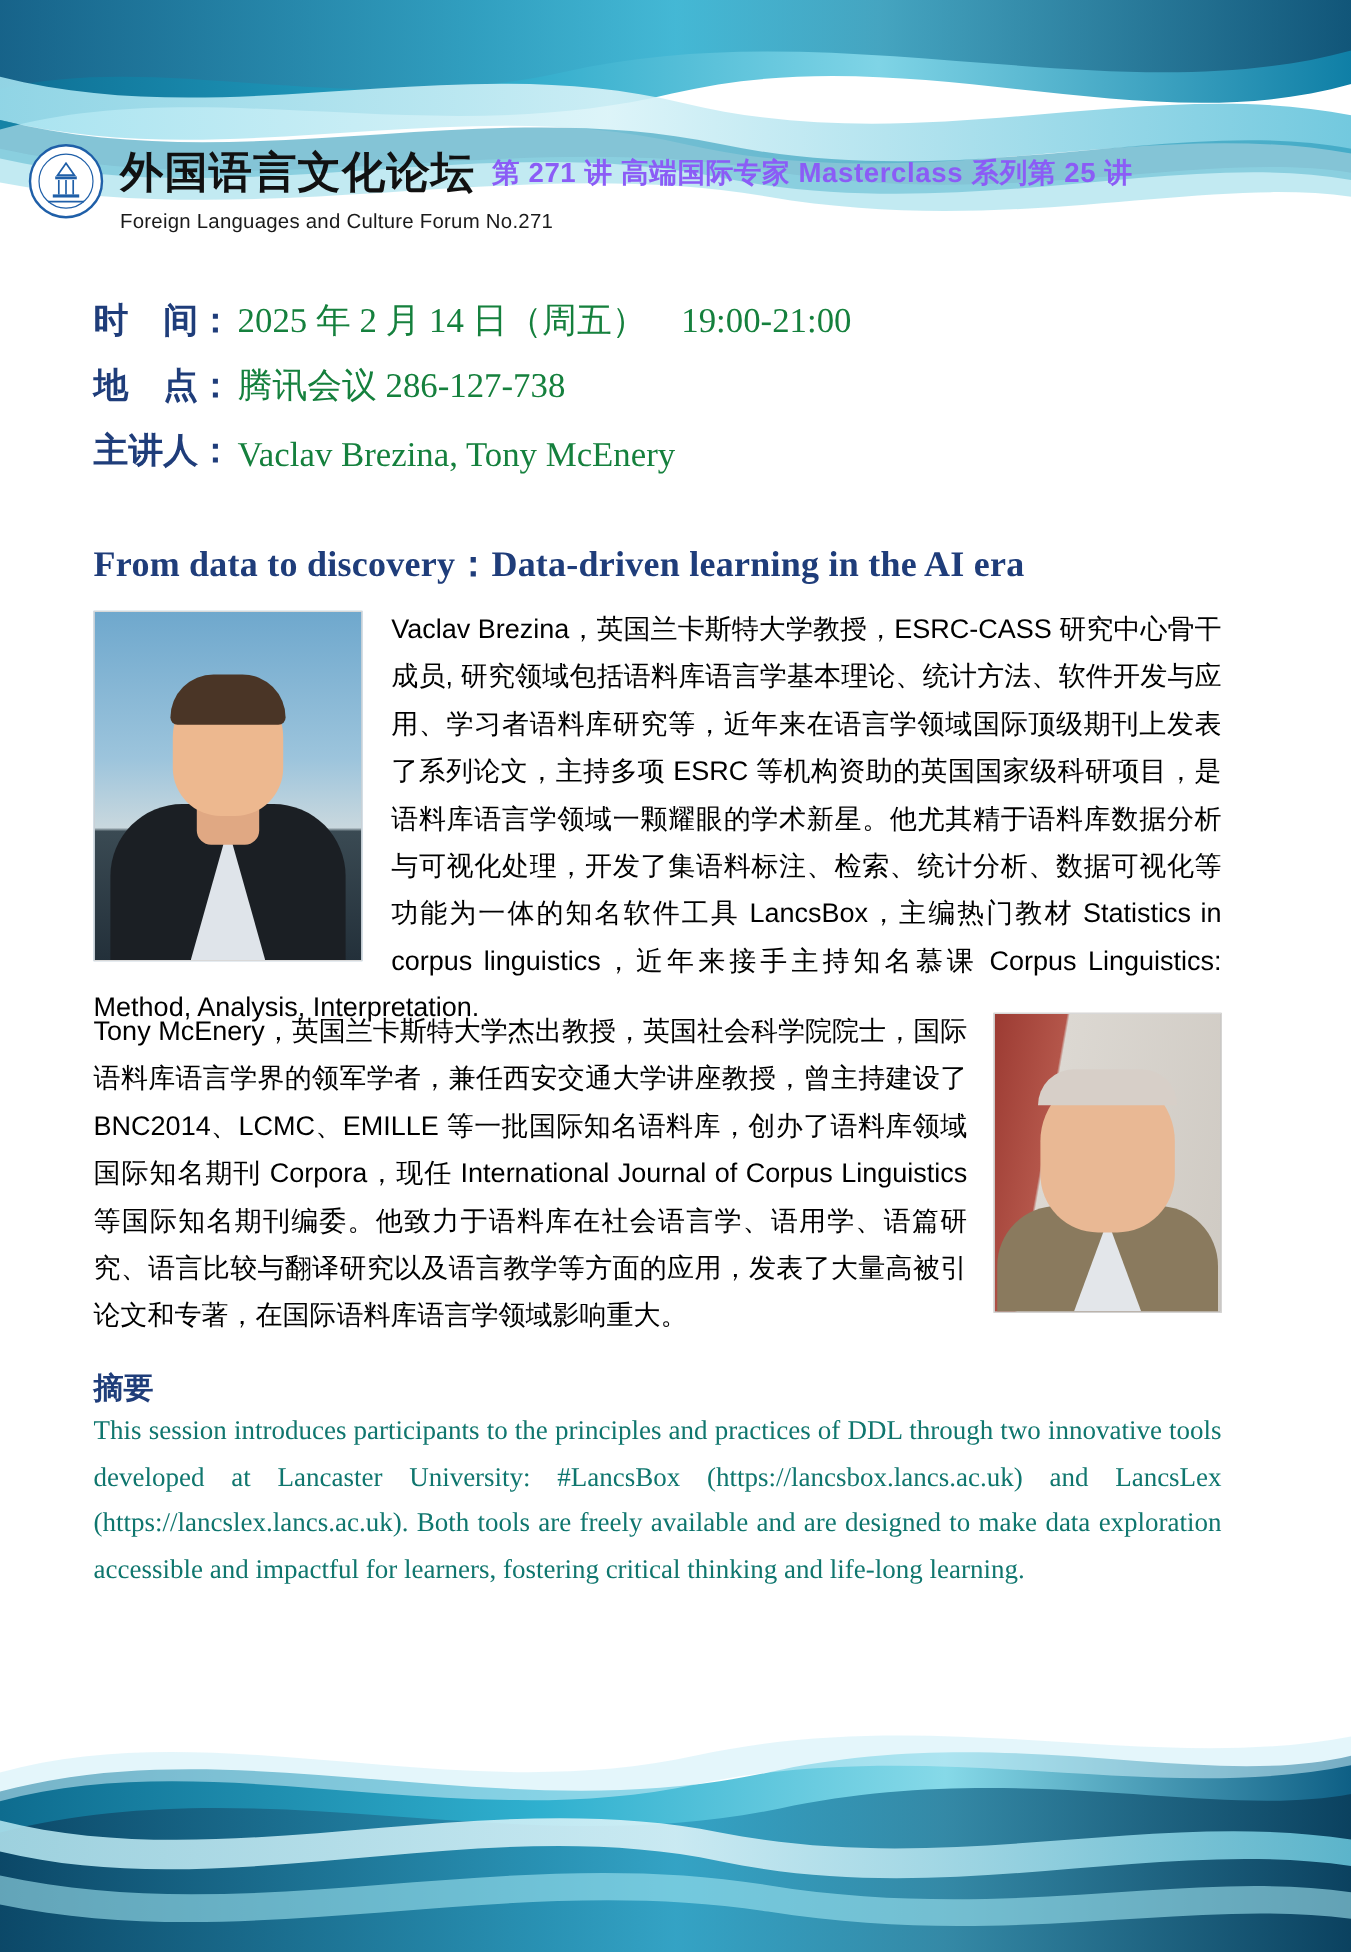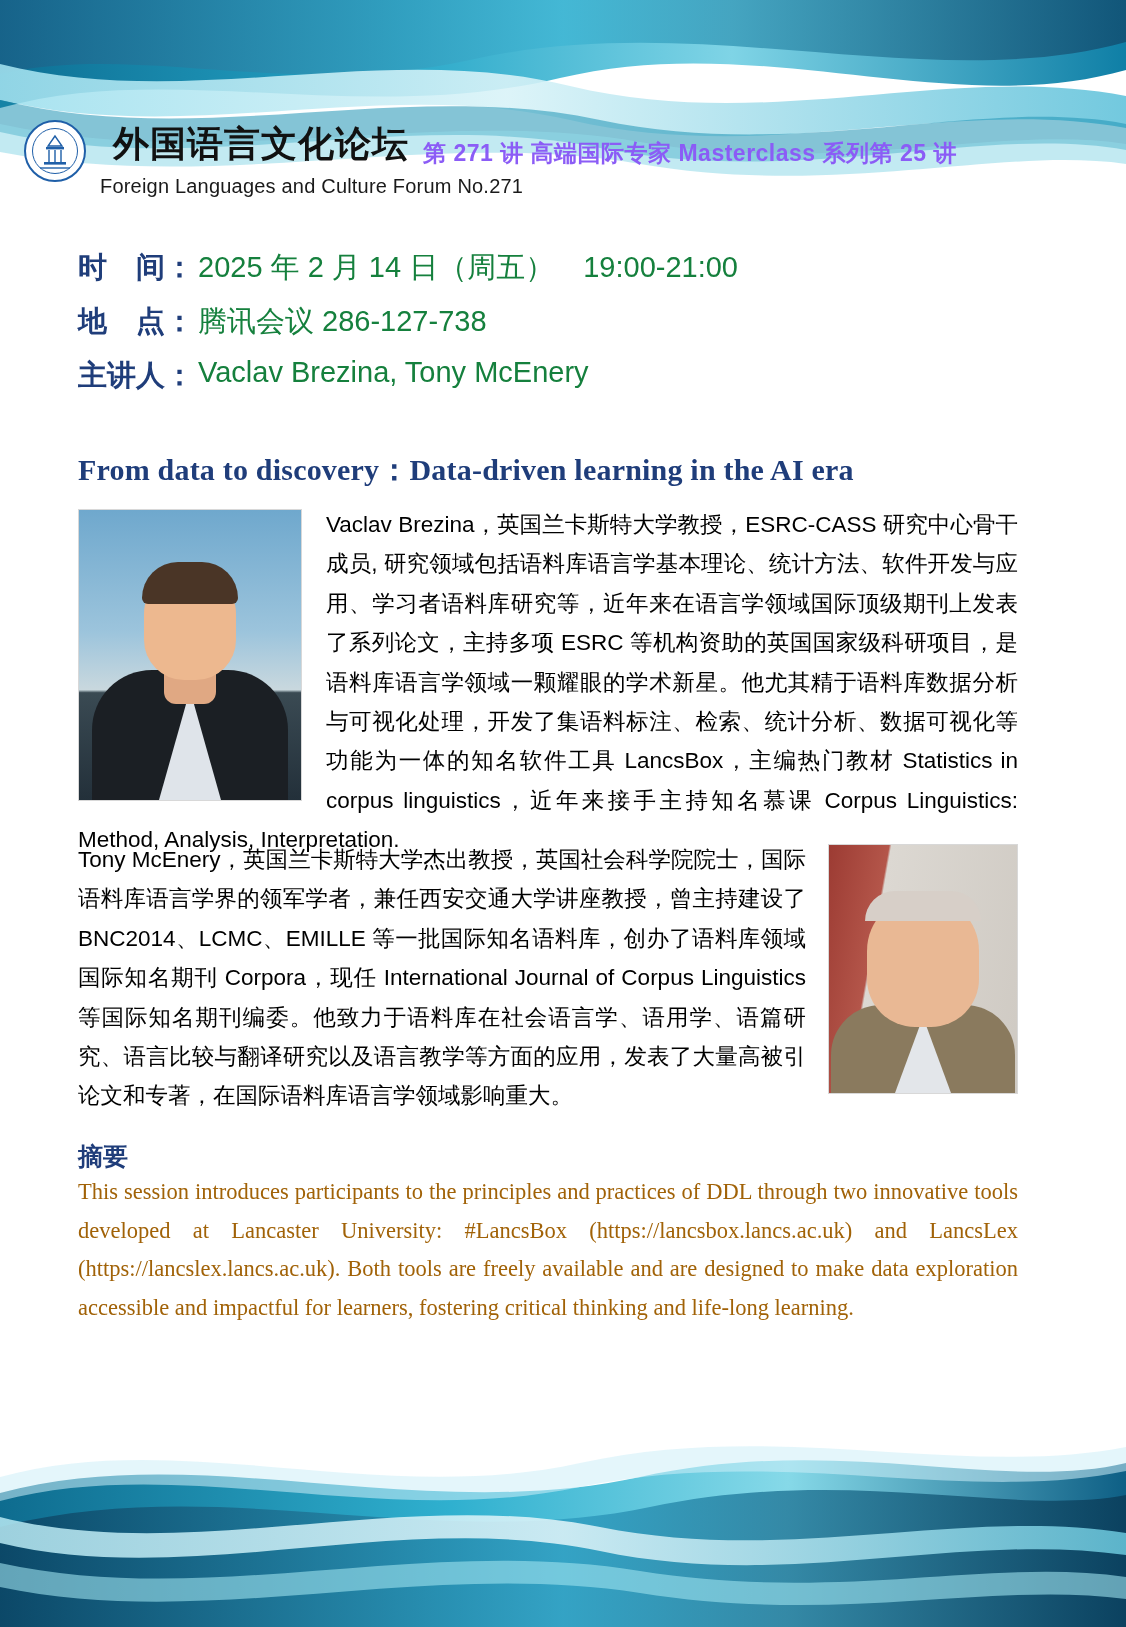--- a/index.html
+++ b/index.html
@@ -46,57 +46,57 @@
     height: 62px;
     margin-top: 2px;
     flex: 0 0 auto;
   }
   .header-text {
     margin-left: 14px;
     padding-top: 2px;
   }
   .header-line1 {
     display: flex;
-    align-items: flex-end;
+    align-items: center;
     white-space: nowrap;
-    margin-left: 13px;
   }
   .forum-cn {
     font-size: 36px;
     font-weight: bold;
     color: #111111;
     letter-spacing: 1px;
   }
   .forum-sub {
     font-size: 23px;
     font-weight: bold;
     color: #8b5cf6;
     margin-left: 14px;
     letter-spacing: 0.5px;
   }
   .forum-en {
-    font-size: 20px;
+    font-size: 17px;
     color: #1a1a1a;
     margin-top: 6px;
     letter-spacing: 0.2px;
   }
 
   
   .info {
     position: absolute;
     top: 248px;
     left: 78px;
     width: 1000px;
   }
   .info-row {
     display: flex;
-    align-items: flex-start;
+    align-items: flex-end;
     margin-bottom: 14px;
     font-size: 29px;
     color: #231f20;
+    font-family: Liberation Serif, serif;
   }
   .info-label {
     color: #1f3d7a;
     font-weight: bold;
     font-size: 29px;
     white-space: pre;
   }
   .info-value {
     color: #15803d;
     font-size: 29px;
@@ -167,21 +167,21 @@
   }
   .abstract-heading {
     font-size: 25px;
     font-weight: bold;
     color: #1f3d7a;
   }
   .abstract-body {
     font-family: "Liberation Serif", serif;
     font-size: 22.5px;
     line-height: 1.72;
-    color: #a16207;
+    color: #0f766e;
     text-align: justify;
   }
 
   
   .org {
     position: absolute;
     top: 1368px;
     right: 78px;
     text-align: right;
     font-size: 25px;

